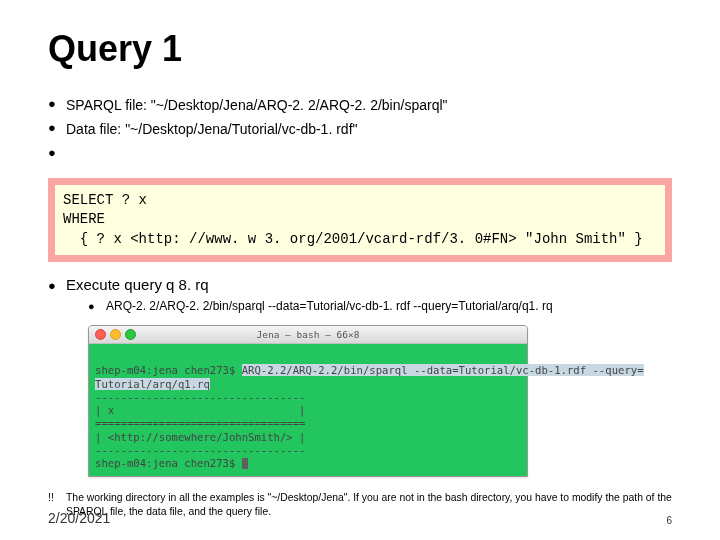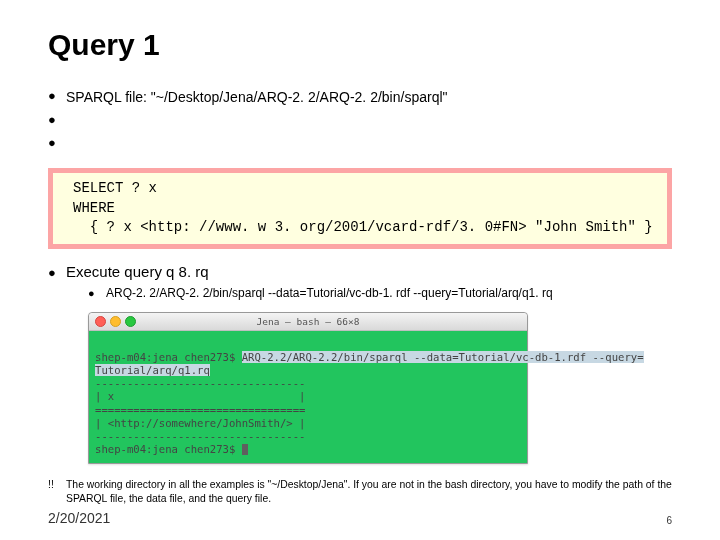--- a/index.html
+++ b/index.html
@@ -1,21 +1,21 @@
 <!DOCTYPE html>
 <html><head>
 <meta charset="utf-8">
 <style>
   html,body{margin:0;padding:0;width:720px;height:540px;background:#fff;font-family:Arial,Helvetica,sans-serif;color:#000;overflow:hidden}
   .slide{box-sizing:border-box;width:720px;height:540px;padding:28px 48px 0 48px;position:relative}
-  .title{font-size:30px;font-weight:bold;margin:0 0 24px 0}
+  .title{font-size:36px;font-weight:bold;margin:0 0 24px 0}
   .top-list{font-size:14px;line-height:1.6;margin:0 0 14px 0}
   .top-list .row{display:flex;align-items:flex-start;margin-bottom:2px}
   .top-list .bullet{width:18px;flex:0 0 18px;font-size:13px}
-  .code{background:#ffffe0;border:5px solid #fca5a5;font-family:"Courier New",monospace;font-size:14px;line-height:1.4;padding:6px 20px;white-space:pre;color:#000;margin-bottom:14px}
+  .code{background:#ffffe0;border:7px solid #fca5a5;font-family:"Courier New",monospace;font-size:14px;line-height:1.4;padding:6px 8px;white-space:pre;color:#000;margin-bottom:14px}
   .exec{font-size:15px;margin-bottom:6px}
   .exec .bullet{width:18px;display:inline-block;font-size:13px}
   .sub{font-size:12px;margin-left:40px;margin-bottom:12px}
   .sub .bullet{width:18px;display:inline-block;font-size:11px}
   .term-wrap{margin-left:40px;margin-bottom:14px}
   .term-window{width:438px;background:#fff;border:1px solid #999;border-radius:4px 4px 0 0;font-family:Menlo,Monaco,monospace;font-size:10.6px;line-height:1.25;box-shadow:0 1px 2px rgba(0,0,0,.12)}
   .term-titlebar{height:17px;background:linear-gradient(#f4f4f4,#d9d9d9);border-bottom:1px solid #bfbfbf;border-radius:4px 4px 0 0;position:relative}
   .term-titlebar .dots{position:absolute;left:6px;top:3px;display:flex;gap:4px}
   .term-titlebar .dot{width:9px;height:9px;border-radius:50%}
   .dot-r{background:#ff5f57;border:1px solid #d64540}
@@ -37,20 +37,21 @@
 <div class="slide">
   <h1 class="title">Query 1</h1>
 
   <div class="top-list">
     <div class="row">
         <span class="bullet">●</span>
         <span>SPARQL file: "~/Desktop/Jena/ARQ-2. 2/ARQ-2. 2/bin/sparql"</span>
       </div>
     <div class="row">
         <span class="bullet">●</span>
+        <span>Data file: "~/Desktop/Jena/Tutorial/vc-db-1. rdf"</span>
       </div>
     <div class="row">
         <span class="bullet">●</span>
       </div>
   </div>
 
   <div class="code">SELECT ? x
 WHERE
   { ? x &lt;http: //www. w 3. org/2001/vcard-rdf/3. 0#FN&gt; "John Smith" }</div>
 

